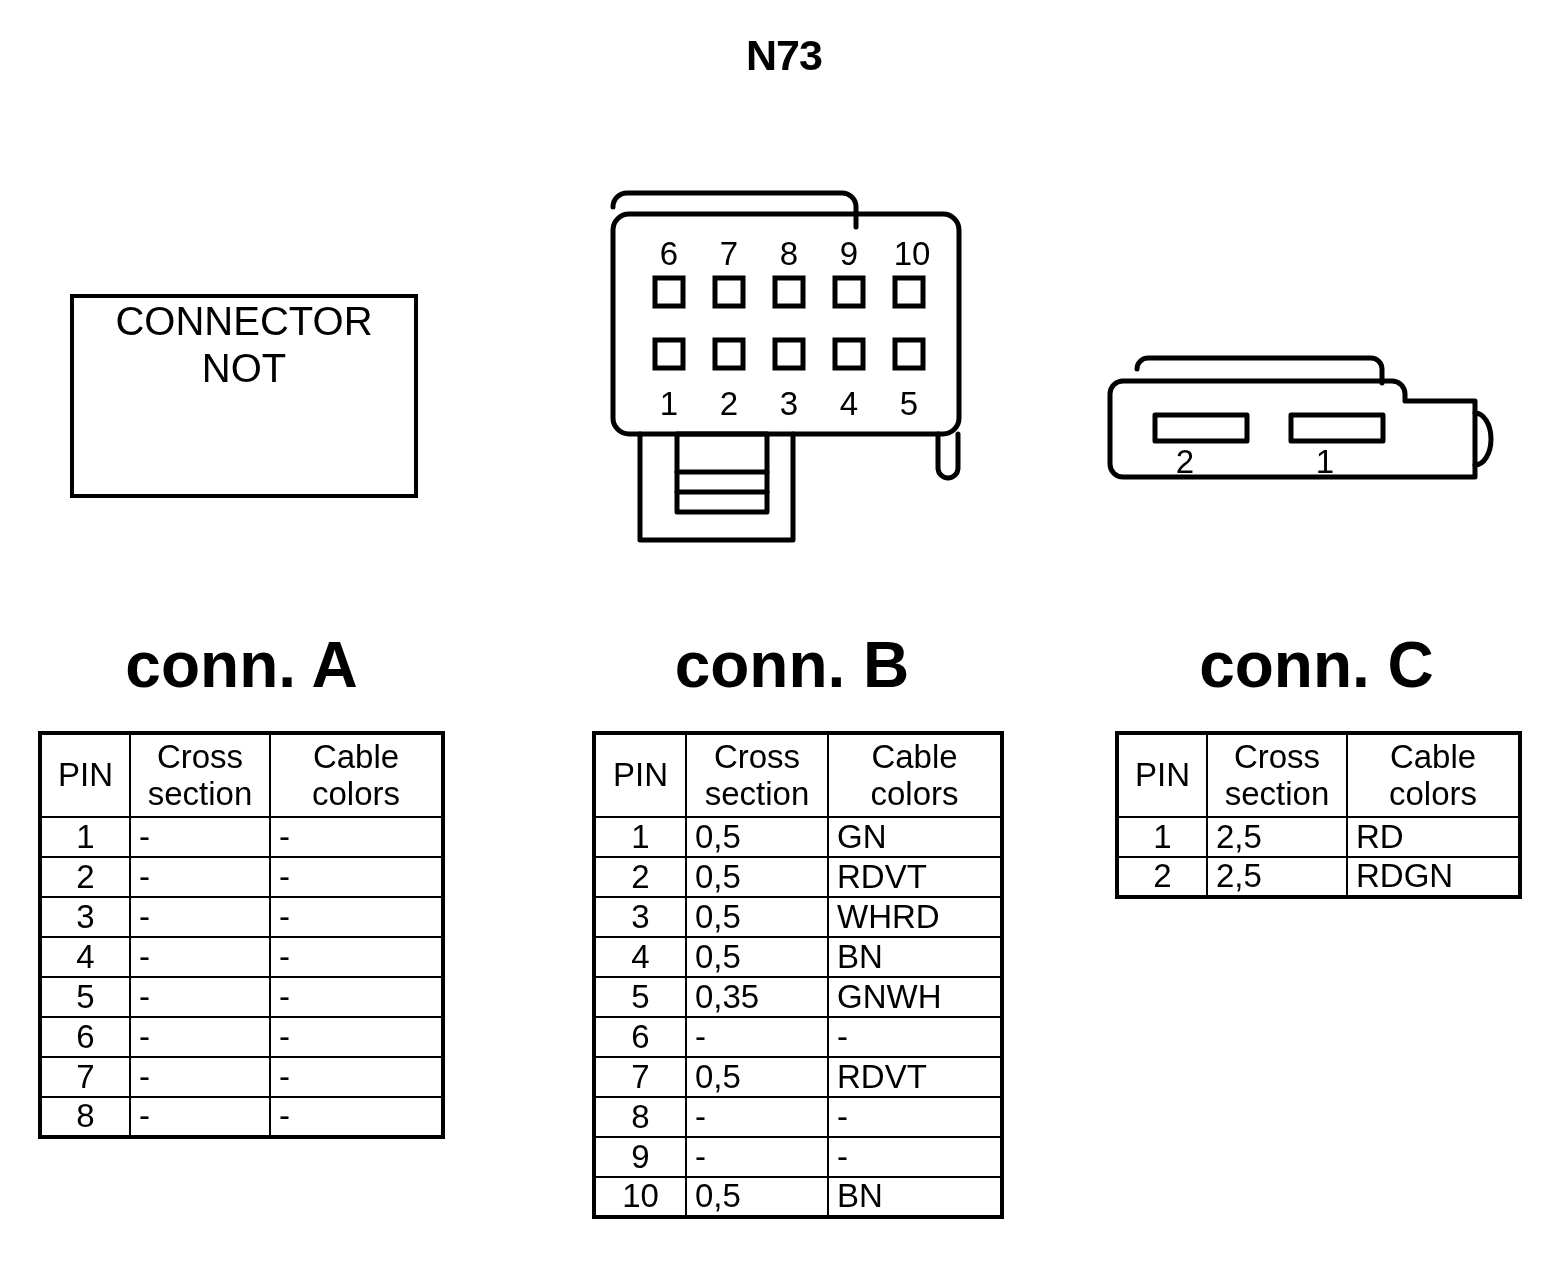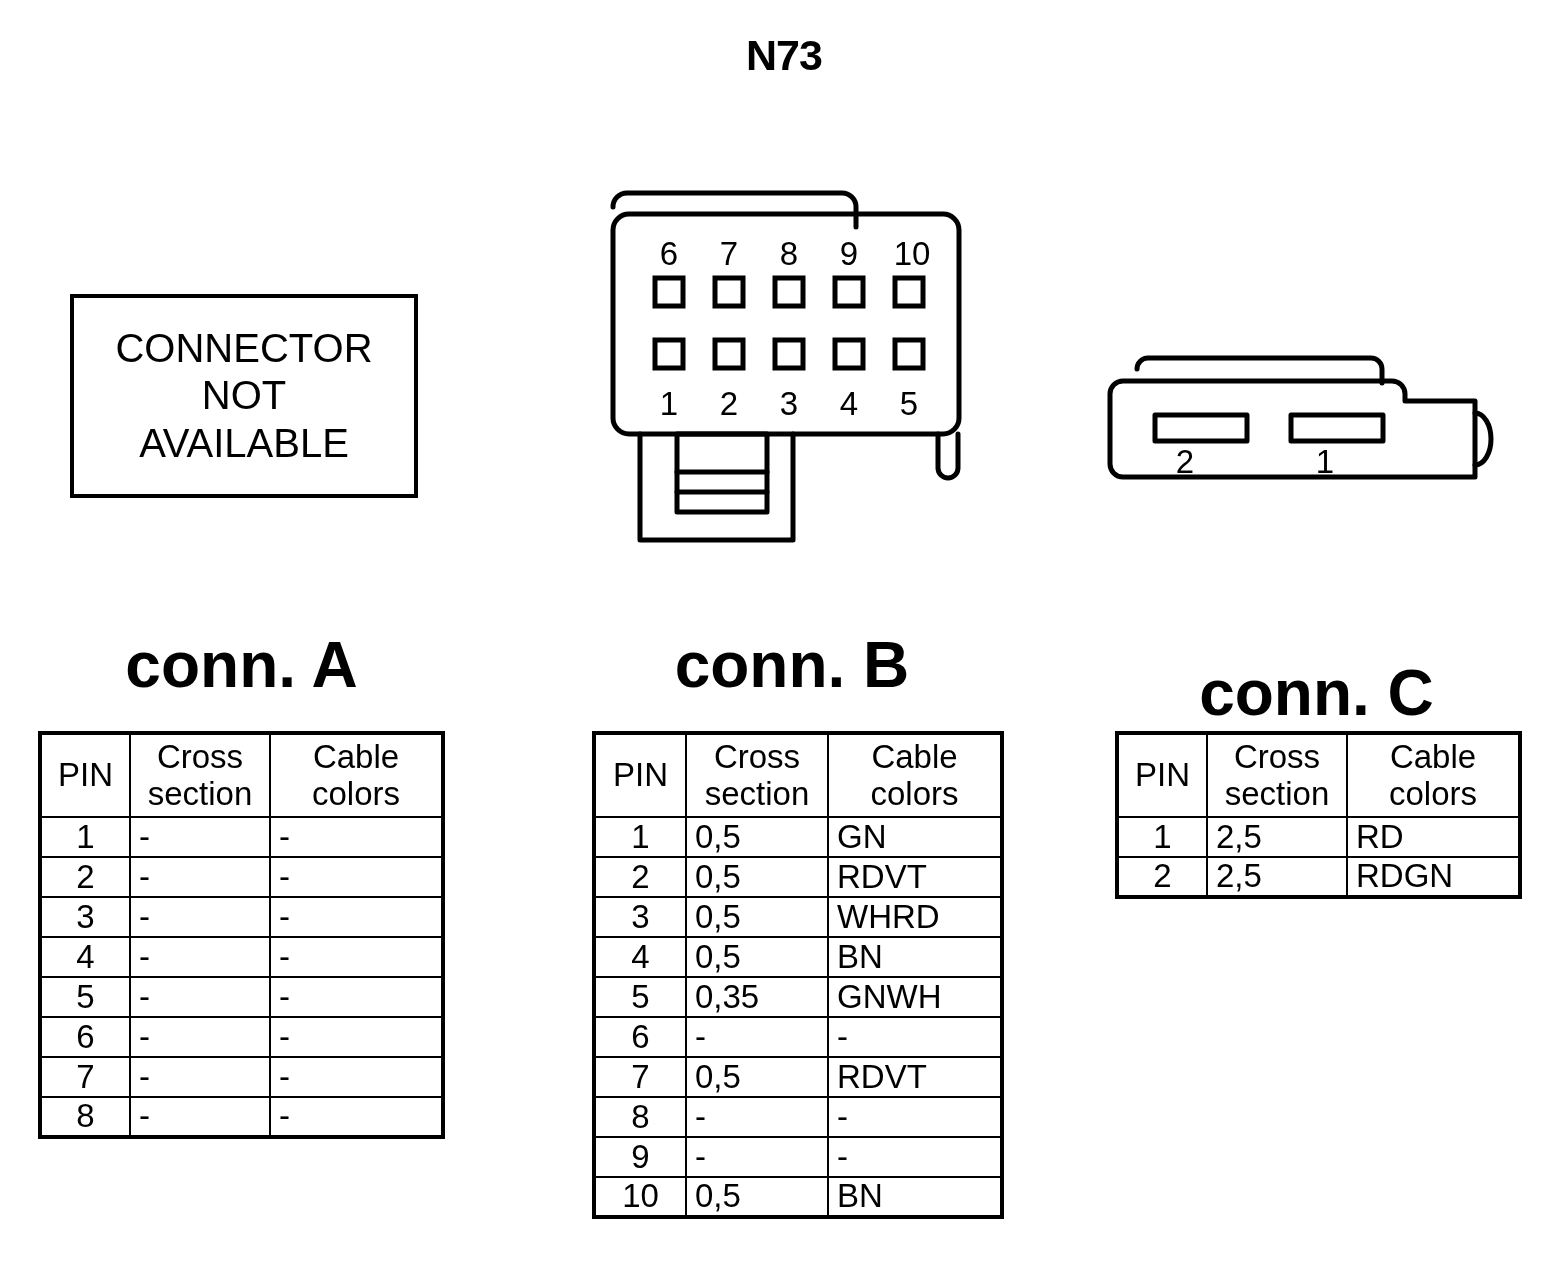--- a/index.html
+++ b/index.html
@@ -35,21 +35,20 @@
     position: absolute;
     left: 70px;
     top: 294px;
     width: 348px;
     height: 204px;
     border: 4px solid #000;
     box-sizing: border-box;
     display: flex;
     flex-direction: column;
     align-items: center;
-    justify-content: center;
     line-height: 1.18;
   }
   #not-available-box span {
     display: block;
     font-size: 40px;
     font-weight: normal;
     text-align: center;
     white-space: nowrap;
   }
 
@@ -77,21 +76,21 @@
   
   .conn-heading {
     position: absolute;
     font-size: 64px;
     font-weight: bold;
     line-height: 1;
     white-space: nowrap;
   }
   #heading-a { left: 38px;   top: 633px; width: 407px; text-align: center; }
   #heading-b { left: 588px;  top: 633px; width: 408px; text-align: center; }
-  #heading-c { left: 1115px; top: 633px; width: 403px; text-align: center; margin-top: 28px; }
+  #heading-c { left: 1115px; top: 633px; width: 403px; text-align: center; }
 
   
   .pin-table {
     position: absolute;
     border-collapse: collapse;
     table-layout: fixed;
     background: #fff;
     border: 4px solid #000;
   }
   .pin-table td, .pin-table th {
@@ -127,21 +126,20 @@
   #table-c th.col-cc  { width: 173px; }
 </style>
 </head>
 <body>
 
 <div id="page-title">N73</div>
 
 <div id="not-available-box">
   <span>CONNECTOR</span>
   <span>NOT</span>
-  <span>AVAILABLE</span>
 </div>
 
 <svg id="connector-b-drawing" viewBox="0 0 400 385" xmlns="http://www.w3.org/2000/svg">
   <g fill="none" stroke="#000" stroke-width="5" stroke-linejoin="round" stroke-linecap="round">
 
     <path d="M18,35 a14,14 0 0 1 14,-14 H247 a14,14 0 0 1 14,14 V55"></path>
 
     <rect x="18" y="42" rx="16" ry="16" width="346" height="220"></rect>
 
     <path d="M45,262 V368 H198 V262"></path>

